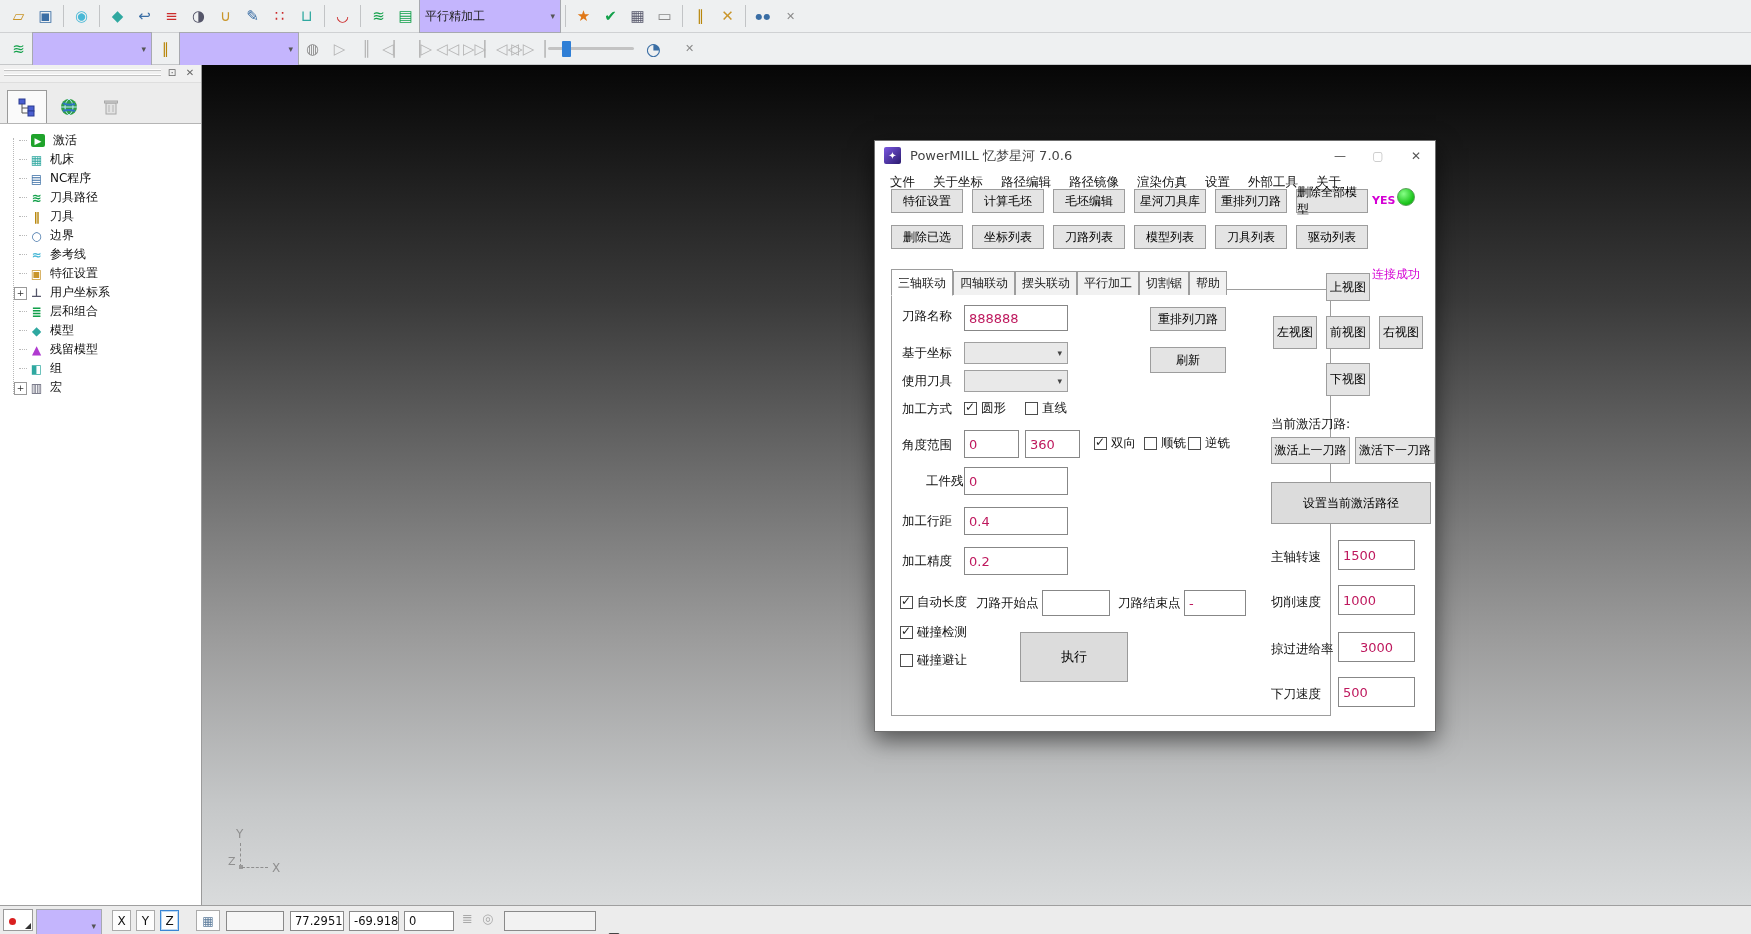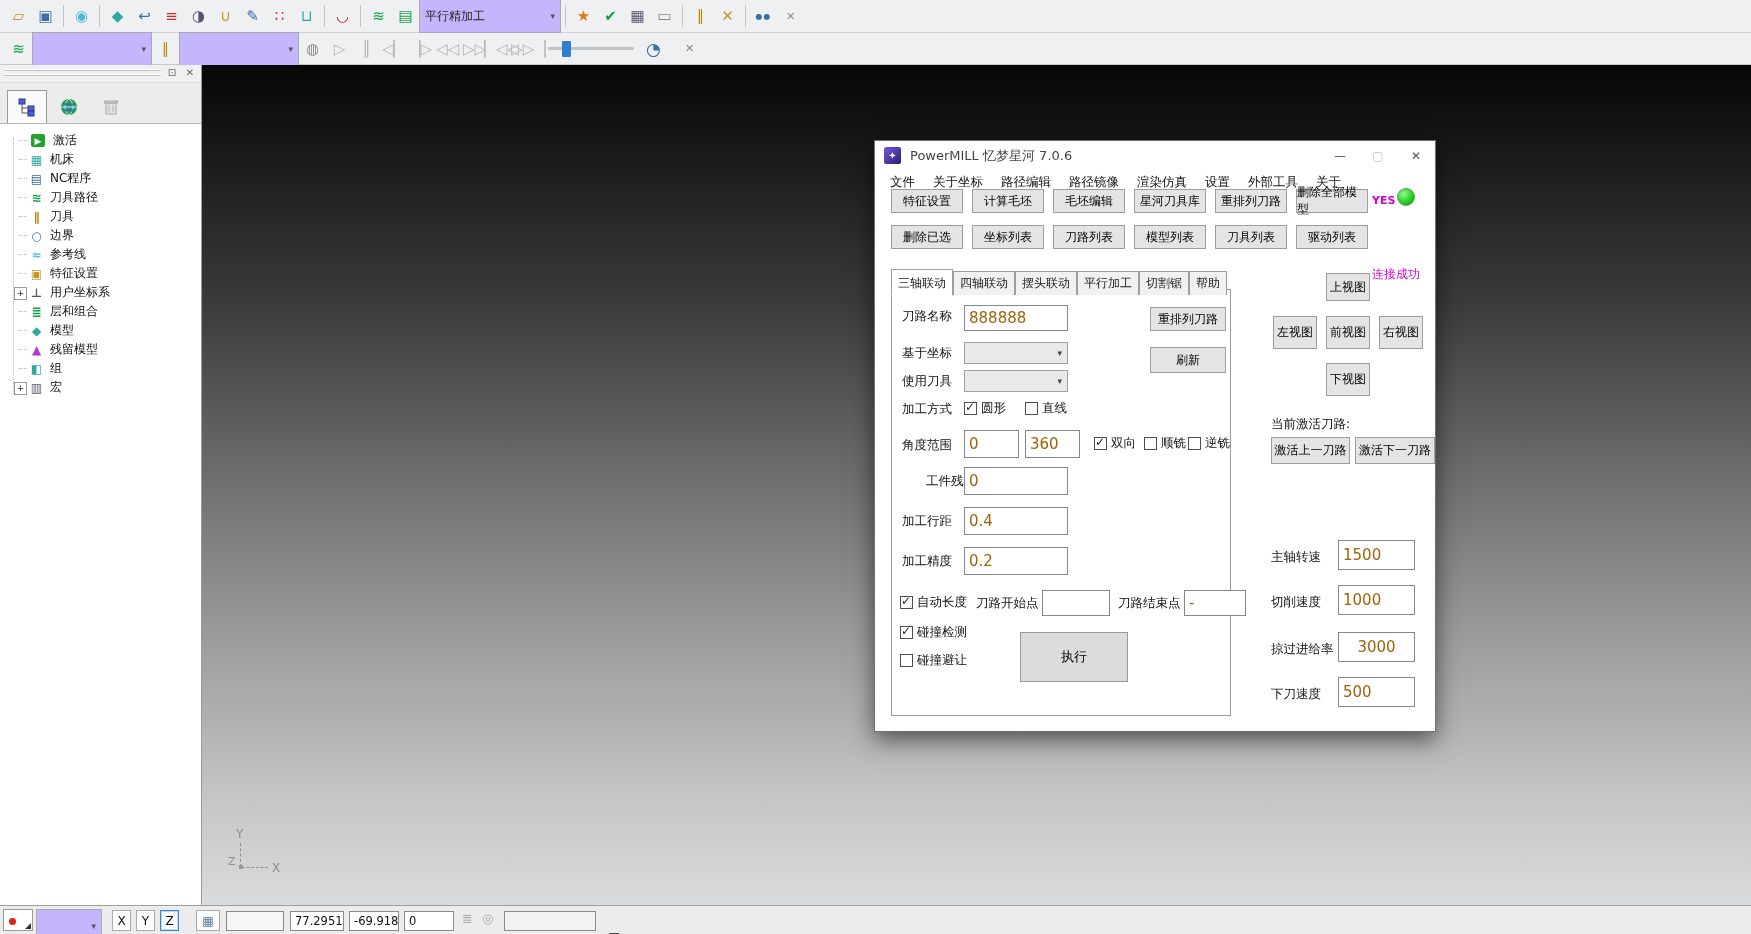--- a/index.html
+++ b/index.html
@@ -74,25 +74,25 @@
   .wbtn{position:absolute;background:#e4e4e4;border:1px solid #9d9d9d;display:flex;align-items:center;
         justify-content:center;font-size:12px;box-sizing:border-box;color:#000;}
   .btnrow1 .wbtn,.btnrow2 .wbtn{width:72px;height:24px;}
   .yes{position:absolute;left:497px;top:53px;color:#d400d4;font-weight:bold;font-size:11px;}
   .gdot{position:absolute;left:522px;top:47px;width:18px;height:18px;border-radius:50%;
         background:radial-gradient(circle at 35% 30%,#86ff86,#1dc51d 65%,#0e9c0e);border:1px solid #57a157;box-sizing:border-box;}
   .connok{position:absolute;left:497px;top:89px;color:#d400d4;font-size:12px;margin-top:36px;}
   .tabs{position:absolute;left:16px;top:128px;display:flex;z-index:3;align-items:flex-end;}
   .tab{padding:3px 6px 3px;font-size:12px;border:1px solid #9d9d9d;border-bottom:none;background:#f1f1f1;color:#222;}
   .tab.active{background:#fff;padding-top:5px;border-bottom:1px solid #fff;margin-bottom:-1px;}
-  .panel{position:absolute;left:16px;top:148px;width:340px;height:427px;border:1px solid #9d9d9d;
+  .panel{position:absolute;left:16px;top:148px;width:440px;height:427px;border:1px solid #9d9d9d;
          background:#fff;box-sizing:border-box;}
   .flabel{position:absolute;font-size:12.5px;color:#111;white-space:nowrap;}
-  .tin{position:absolute;border:1px solid #878787;font-size:15px;padding:0 4px;box-sizing:border-box;
-       font-family:inherit;background:#fff;color:#a16207;}
+  .tin{position:absolute;border:1px solid #878787;font-size:13px;padding:0 4px;box-sizing:border-box;
+       font-family:inherit;background:#fff;color:#be185d;}
   .fcombo{position:absolute;height:22px;background:#e9e9e9;border:1px solid #a0a0a0;display:flex;
           align-items:center;justify-content:flex-end;padding-right:5px;box-sizing:border-box;}
   .fcombo .arr{font-size:9px;color:#444;}
   .cb{position:absolute;display:flex;align-items:center;font-size:12.5px;gap:4px;}
   .cb .box{width:13px;height:13px;border:1px solid #4d4d4d;background:#fff;position:relative;box-sizing:border-box;}
   .cb.checked .box::after{content:"✓";position:absolute;left:0px;top:-3px;font-size:12px;font-weight:bold;color:#222;}
   .bigbtn{background:#dcdcdc;border:1px solid #9a9a9a;}
   .rlabel{position:absolute;font-size:12.5px;color:#111;white-space:nowrap;}
   
   .sbar{position:absolute;left:0;top:905px;width:1751px;height:29px;background:#ececec;
@@ -404,20 +404,21 @@
 
   <div class="wbtn" style="left:451px;top:132px;width:44px;height:28px;">上视图</div>
   <div class="wbtn" style="left:398px;top:175px;width:44px;height:33px;">左视图</div>
   <div class="wbtn" style="left:451px;top:175px;width:44px;height:33px;">前视图</div>
   <div class="wbtn" style="left:504px;top:175px;width:44px;height:33px;">右视图</div>
   <div class="wbtn" style="left:451px;top:222px;width:44px;height:33px;">下视图</div>
 
   <span class="rlabel" style="left:396px;top:275px;">当前激活刀路:</span>
   <div class="wbtn" style="left:396px;top:296px;width:79px;height:27px;">激活上一刀路</div>
   <div class="wbtn" style="left:480px;top:296px;width:80px;height:27px;">激活下一刀路</div>
+  <div class="wbtn bigbtn" style="left:396px;top:341px;width:160px;height:42px;">设置当前激活路径</div>
 
   <span class="rlabel" style="left:396px;top:408px;">主轴转速</span>
   <input class="tin" style="left: 463px; top: 399px; width: 77px; height: 30px;" value="1500">
   <span class="rlabel" style="left:396px;top:453px;">切削速度</span>
   <input class="tin" style="left: 463px; top: 444px; width: 77px; height: 30px;" value="1000">
   <span class="rlabel" style="left:396px;top:500px;">掠过进给率</span>
   <input class="tin" style="left: 463px; top: 491px; width: 77px; height: 30px; text-align: center;" value="3000">
   <span class="rlabel" style="left:396px;top:545px;">下刀速度</span>
   <input class="tin" style="left: 463px; top: 536px; width: 77px; height: 30px;" value="500">
 </div>

